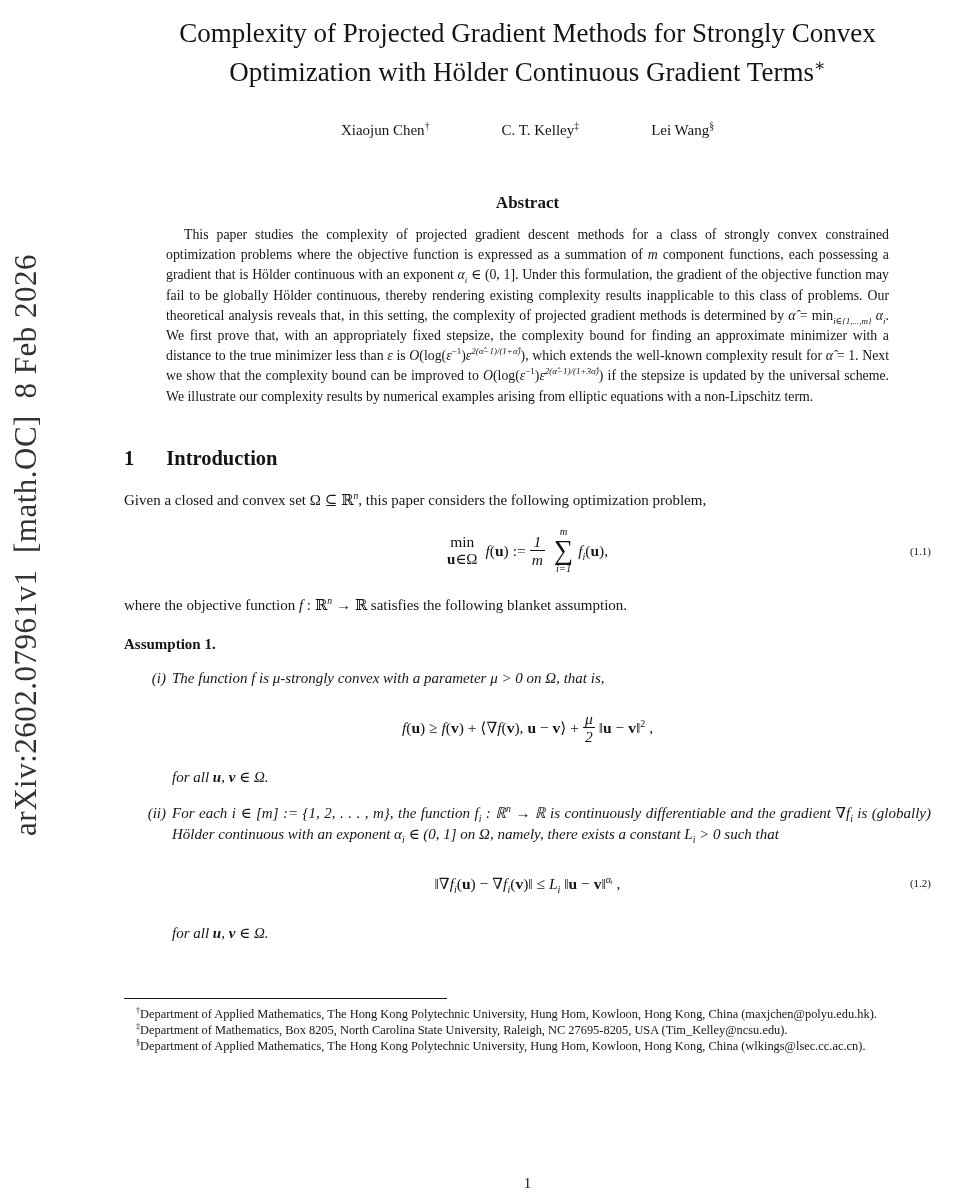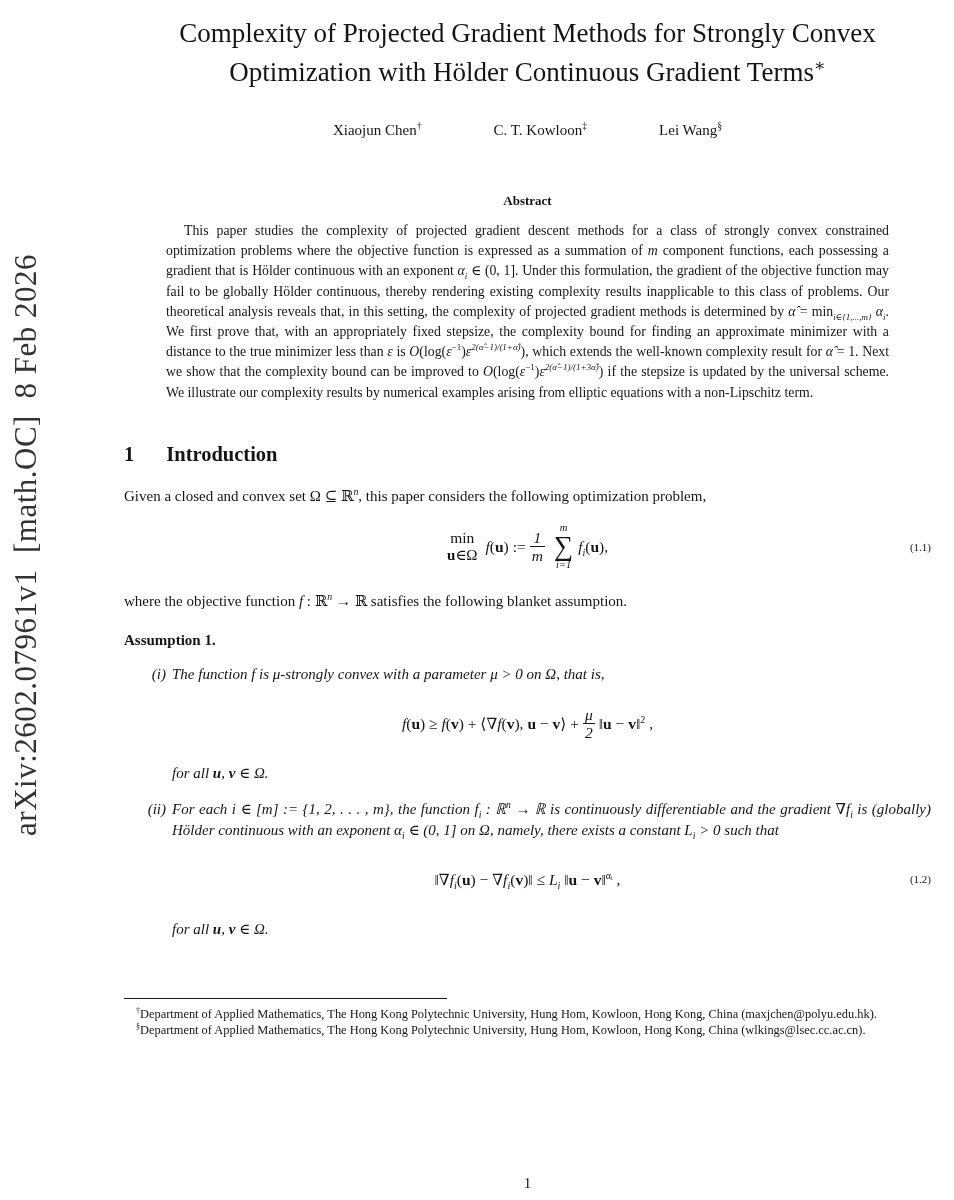--- a/index.html
+++ b/index.html
@@ -30,21 +30,21 @@
     font-size:27px;
     font-weight:400;
     line-height:39px;
   }
   .title .line{display:block;}
   .authors{
     display:flex;justify-content:center;gap:72px;
     margin-top:30px;font-size:15px;
   }
   .abstract{margin:54px 42px 0;}
-  .abstract-heading{text-align:center;font-weight:700;font-size:13px;}
+  .abstract-heading{text-align:center;font-weight:700;font-size:17px;}
   .abstract-text{
     margin:12px 0 0;
     font-size:13.8px;line-height:20.2px;
     text-align:justify;text-indent:18px;
   }
   .section-heading{margin:40px 0 0;font-size:20.5px;font-weight:700;}
   .sec-num{margin-right:32px;}
   .para{margin:20px 0 0;font-size:15px;line-height:21px;text-align:justify;}
   .eq-row{
     position:relative;
@@ -88,21 +88,21 @@
 
   <div class="content">
 
     <h1 class="title">
       <span class="line">Complexity of Projected Gradient Methods for Strongly Convex</span>
       <span class="line"><span>Optimization with Hölder Continuous Gradient Terms</span><sup>∗</sup></span>
     </h1>
 
     <div class="authors">
       <span><span>Xiaojun Chen</span><sup>†</sup></span>
-      <span><span>C. T. Kowloon</span><sup>‡</sup></span>
+      <span><span>C. T. Kelley</span><sup>‡</sup></span>
       <span><span>Lei Wang</span><sup>§</sup></span>
     </div>
 
     <div class="abstract">
       <div class="abstract-heading">Abstract</div>
       <p class="abstract-text"><span>This paper studies the complexity of projected gradient descent methods for a class of strongly convex constrained optimization problems where the objective function is expressed as a summation of </span><i>m</i><span> component functions, each possessing a gradient that is Hölder continuous with an exponent </span><i>α</i><sub style="font-style: italic;">i</sub><span> ∈ (0, 1]. Under this formulation, the gradient of the objective function may fail to be globally Hölder continuous, thereby rendering existing complexity results inapplicable to this class of problems. Our theoretical analysis reveals that, in this setting, the complexity of projected gradient methods is determined by </span><i>α̂</i><span> = min</span><sub style="font-style: italic;">i∈{1,...,m}</sub><span> </span><i>α</i><sub style="font-style: italic;">i</sub><span>. We first prove that, with an appropriately fixed stepsize, the complexity bound for finding an approximate minimizer with a distance to the true minimizer less than </span><i>ε</i><span> is </span><i>O</i><span>(log(</span><i>ε</i><sup>−1</sup><span>)</span><i>ε</i><sup style="font-style: italic;">2(α̂−1)/(1+α̂)</sup><span>), which extends the well-known complexity result for </span><i>α̂</i><span> = 1. Next we show that the complexity bound can be improved to </span><i>O</i><span>(log(</span><i>ε</i><sup>−1</sup><span>)</span><i>ε</i><sup style="font-style: italic;">2(α̂−1)/(1+3α̂)</sup><span>) if the stepsize is updated by the universal scheme. We illustrate our complexity results by numerical examples arising from elliptic equations with a non-Lipschitz term.</span></p>
     </div>
 
     <h2 class="section-heading">
       <span class="sec-num">1</span><span>Introduction</span>
@@ -155,18 +155,19 @@
         <span class="eq-tag">(1.2)</span>
       </div>
       <div class="forall"><span>for all </span><b>u</b><span>, </span><b>v</b><span> ∈ Ω.</span></div>
     </div>
 
   </div>
 
   <div class="footnotes">
     <div class="fn-rule"></div>
     <p><sup>†</sup><span>Department of Applied Mathematics, The Hong Kong Polytechnic University, Hung Hom, Kowloon, Hong Kong, China (maxjchen@polyu.edu.hk).</span></p>
+    <p><sup>‡</sup><span>Department of Mathematics, Box 8205, North Carolina State University, Raleigh, NC 27695-8205, USA (Tim_Kelley@ncsu.edu).</span></p>
     <p><sup>§</sup><span>Department of Applied Mathematics, The Hong Kong Polytechnic University, Hung Hom, Kowloon, Hong Kong, China (wlkings@lsec.cc.ac.cn).</span></p>
   </div>
 
   <div class="pagenum">1</div>
 
 </div>
 
 </body></html>

